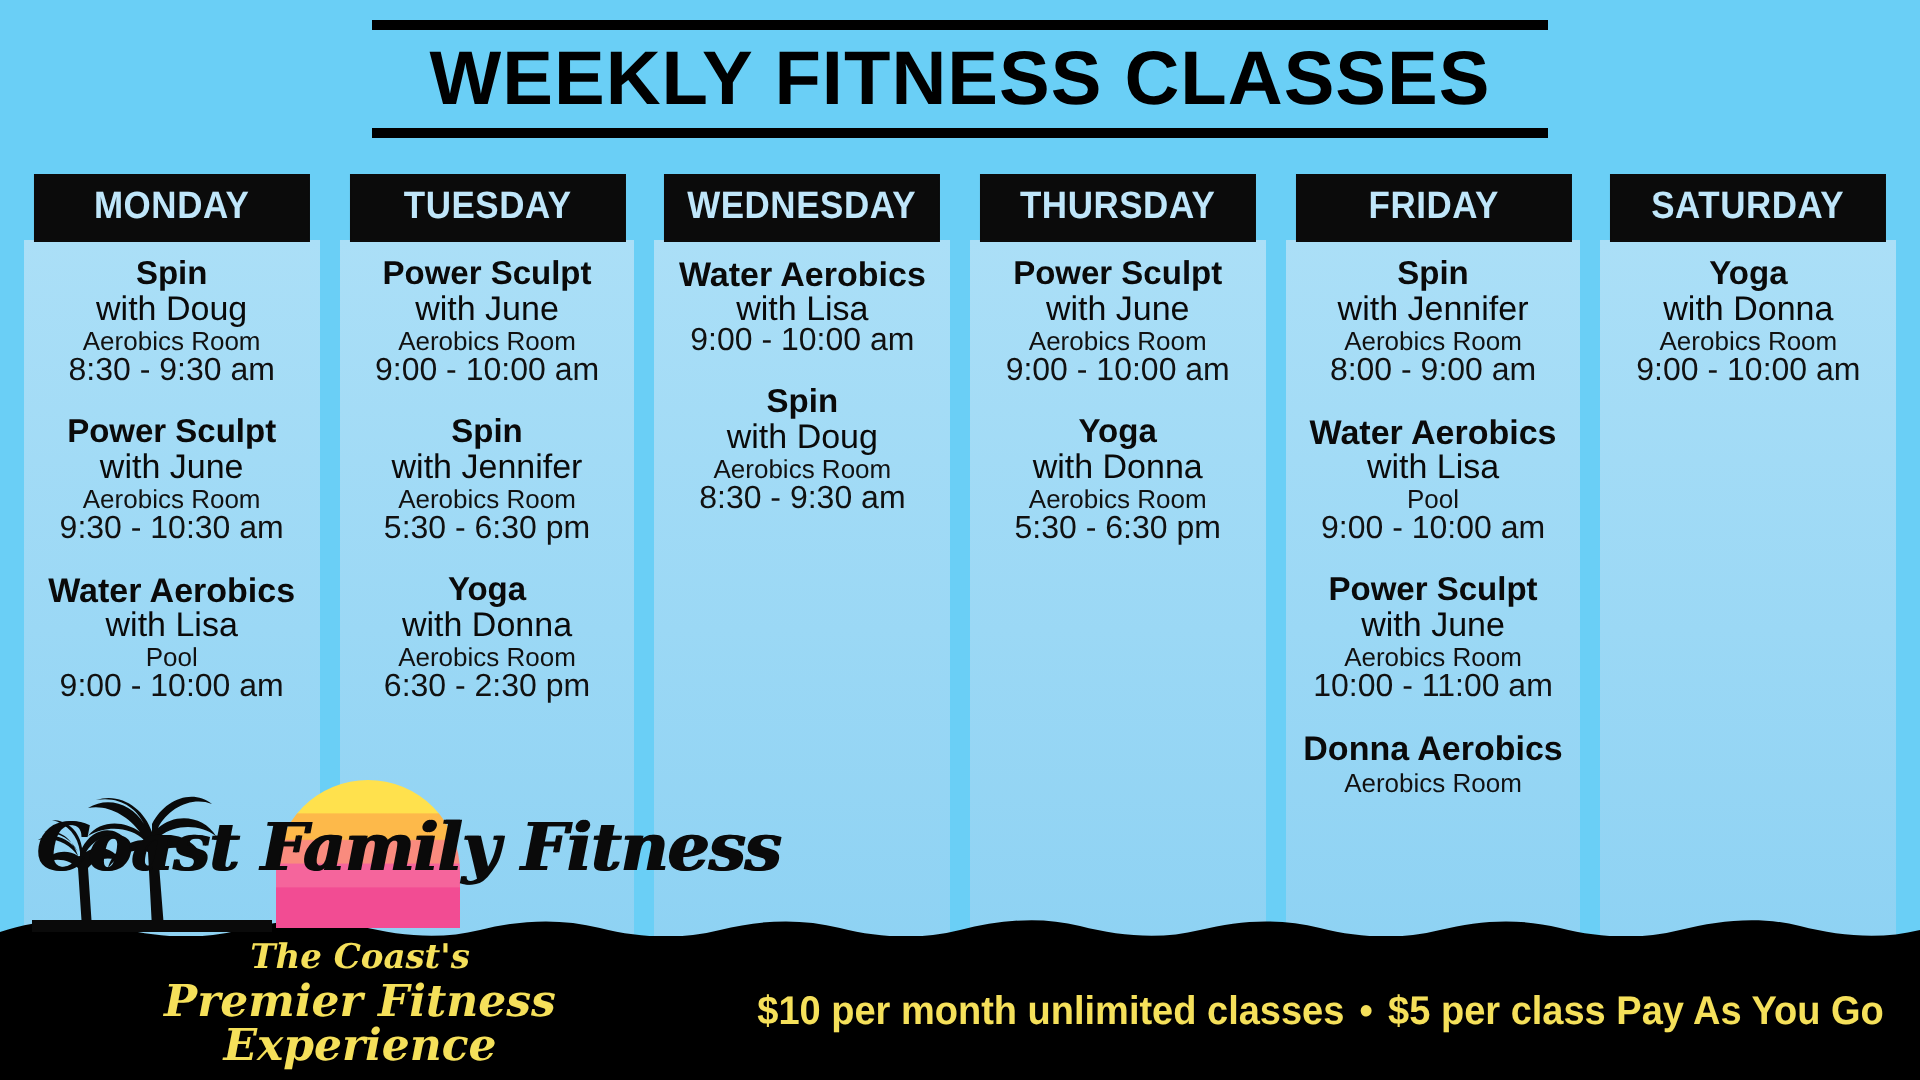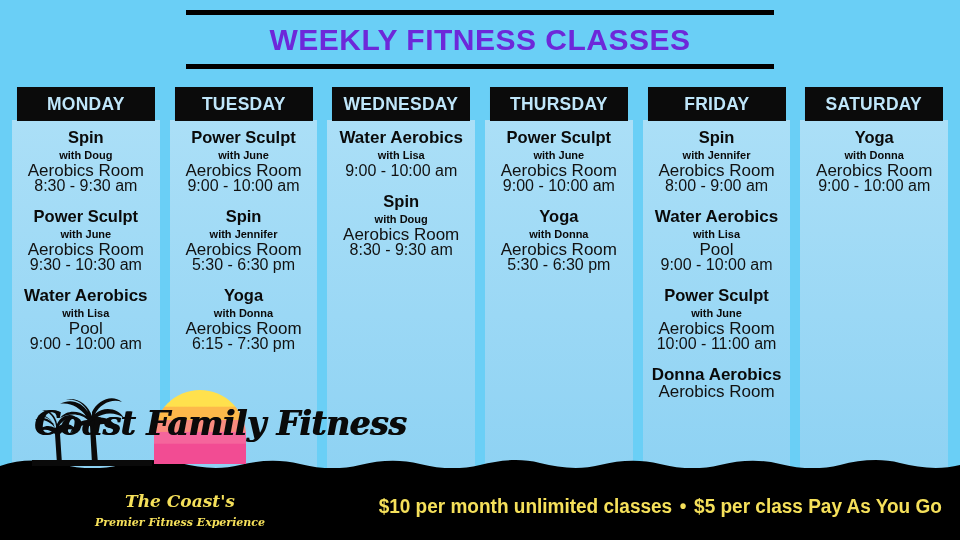--- a/index.html
+++ b/index.html
@@ -12,21 +12,21 @@
   
   #title-block{
     position:absolute;left:0;top:10px;width:960px;text-align:center;
   }
   #title-rule-top, #title-rule-bottom{
     width:588px;height:5px;background:#000;margin:0 auto;
   }
   #title-rule-top{margin-bottom:2px;}
   #title-rule-bottom{margin-top:1px;}
   #poster-title{
-    font-size:30px;font-weight:bold;color:#6d28d9;
+    font-size:38px;font-weight:bold;color:#000000;
     letter-spacing:0.5px;line-height:46px;white-space:nowrap;
   }
   
   #week-grid{
     position:absolute;left:12px;top:88px;width:936px;height:386px;
     display:flex;gap:10px;
   }
   .day-col{
     flex:1 1 0;display:flex;flex-direction:column;min-width:0;
   }
@@ -43,41 +43,41 @@
     padding:8px 2px 4px 2px;
     display:flex;flex-direction:column;align-items:center;
   }
   .class-entry{width:100%;text-align:center;margin-bottom:14px;}
   .class-name{
     font-size:16.5px;font-weight:bold;color:#0a0a0a;line-height:19px;
     white-space:nowrap;
   }
   .class-name.small{font-size:17px;}
   .class-instructor{
-    font-size:11px;font-weight:bold;color:#0a0a0a;line-height:16px;
+    font-size:17px;font-weight:normal;color:#0a0a0a;line-height:16px;
   }
   .class-room{
-    font-size:17px;color:#111;line-height:15px;
+    font-size:13px;color:#111;line-height:15px;
   }
   .class-time{
     font-size:16px;color:#111;line-height:15px;
   }
   
   #bottom-banner{
     position:absolute;left:0;bottom:0;width:960px;height:72px;
     background:#000;
   }
   #wave-edge{
     position:absolute;left:0;bottom:66px;width:960px;height:22px;
     overflow:hidden;line-height:0;
   }
   #wave-edge svg{display:block;width:960px;height:22px;}
   
   #logo-block{
-    position:absolute;left:24px;bottom:74px;width:320px;height:78px;
+    position:absolute;left:8px;bottom:74px;width:320px;height:78px;
   }
   #sunset{
     position:absolute;left:130px;top:2px;width:92px;height:74px;
     border-radius:46px 46px 0 0;
     background:linear-gradient(180deg,
       #FFE14D 0%, #FFE14D 22%,
       #FDB94A 23%, #FDB94A 40%,
       #F98B7E 41%, #F98B7E 56%,
       #F5659C 57%, #F5659C 72%,
       #F24C93 73%, #F24C93 100%);
@@ -94,21 +94,21 @@
     text-shadow:1px 0 0 #0a0a0a;
   }
   #tagline{
     position:absolute;left:40px;bottom:6px;width:280px;text-align:center;
     color:#F5E05A;
     font-family:"DejaVu Serif", serif;
     font-style:italic;font-weight:bold;
     line-height:22px;
   }
   #tagline-line1{font-size:17px;}
-  #tagline-line2{font-size:11px;}
+  #tagline-line2{font-size:22px;}
   #pricing{
     position:absolute;right:18px;bottom:22px;
     color:#F5E05A;font-weight:bold;font-size:20px;white-space:nowrap;
     transform:scaleX(0.95);transform-origin:right center;
   }
   #pricing .bullet{padding:0 8px;}
 </style>
 </head>
 <body>
 
@@ -154,21 +154,21 @@
         <div class="class-entry">
           <div class="class-name">Spin</div>
           <div class="class-instructor">with Jennifer</div>
           <div class="class-room">Aerobics Room</div>
           <div class="class-time">5:30 - 6:30 pm</div>
         </div>
         <div class="class-entry">
           <div class="class-name">Yoga</div>
           <div class="class-instructor">with Donna</div>
           <div class="class-room">Aerobics Room</div>
-          <div class="class-time">6:15 - 7:30 pm</div>
+          <div class="class-time">6:30 - 2:30 pm</div>
         </div>
       </div>
     </div>
     <div class="day-col">
       <div class="day-header">WEDNESDAY</div>
       <div class="day-body">
         <div class="class-entry">
           <div class="class-name small">Water Aerobics</div>
           <div class="class-instructor">with Lisa</div>
           <div class="class-time">9:00 - 10:00 am</div>

